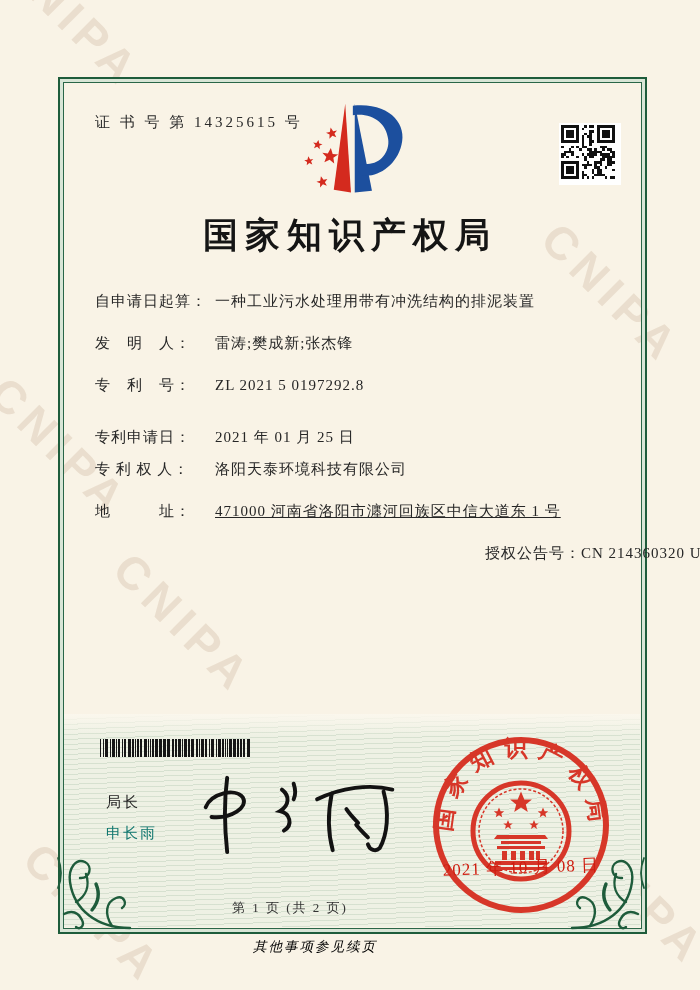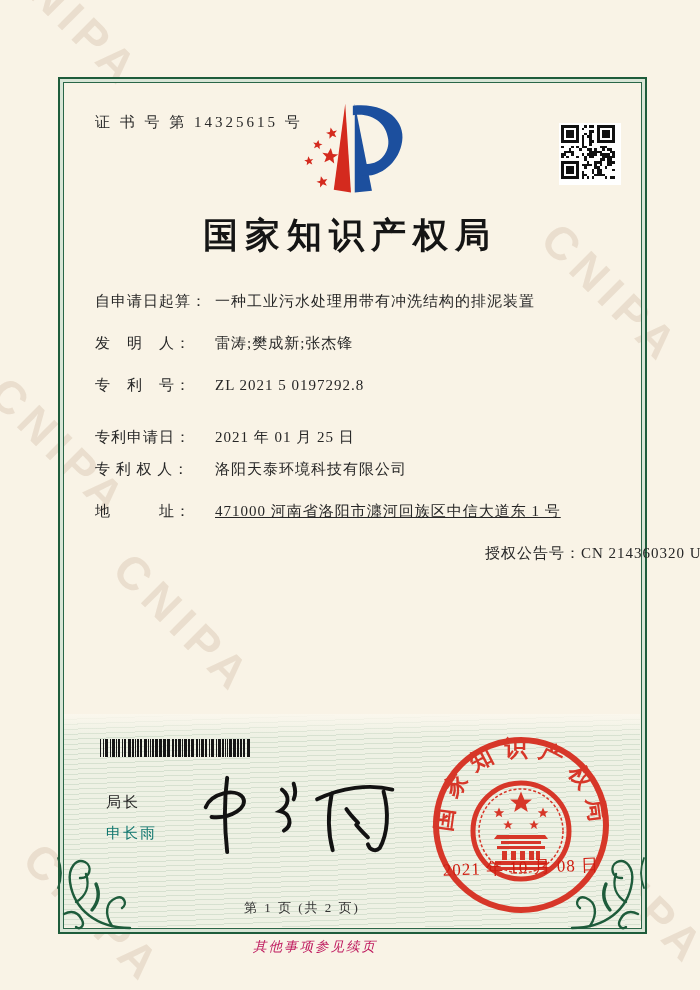--- a/index.html
+++ b/index.html
@@ -67,23 +67,23 @@
   .sig-name{position:absolute;z-index:3;left:106px;top:824px;font-size:15px;letter-spacing:2px;color:#0f766e;}
   .sig-hand{position:absolute;z-index:4;left:192px;top:770px;}
   
   .seal{position:absolute;z-index:4;left:430px;top:734px;width:182px;height:182px;opacity:0.92;}
   .seal-date{
     position:absolute;z-index:5;left:420px;top:856px;width:202px;text-align:center;
     font-size:17px;color:#cf1d10;letter-spacing:1px;transform:rotate(-2deg);white-space:nowrap;
     font-family:"Liberation Serif","DejaVu Serif",serif;
   }
   
-  .page-num{position:absolute;z-index:3;left:0;top:899px;width:580px;text-align:center;font-size:13px;letter-spacing:2px;color:#333;padding-left:12px;}
+  .page-num{position:absolute;z-index:3;left:0;top:899px;width:580px;text-align:center;font-size:13px;letter-spacing:2px;color:#333;}
   .cont-note{position:absolute;z-index:3;left:0;top:938px;width:630px;text-align:center;
-    font-size:13.5px;letter-spacing:2px;color:#be185d;font-style:italic;}
+    font-size:13.5px;letter-spacing:2px;color:#000000;font-style:italic;}
   
   .flourish{position:absolute;z-index:3;width:80px;height:86px;}
   .fl-bl{left:52px;top:848px;}
   .fl-br{left:570px;top:848px;transform:scaleX(-1);}
 </style>
 </head>
 <body>
 
 <span class="wm" style="left:-16px;top:-10px;">CNIPA</span>
 <span class="wm" style="left:524px;top:266px;">CNIPA</span>

